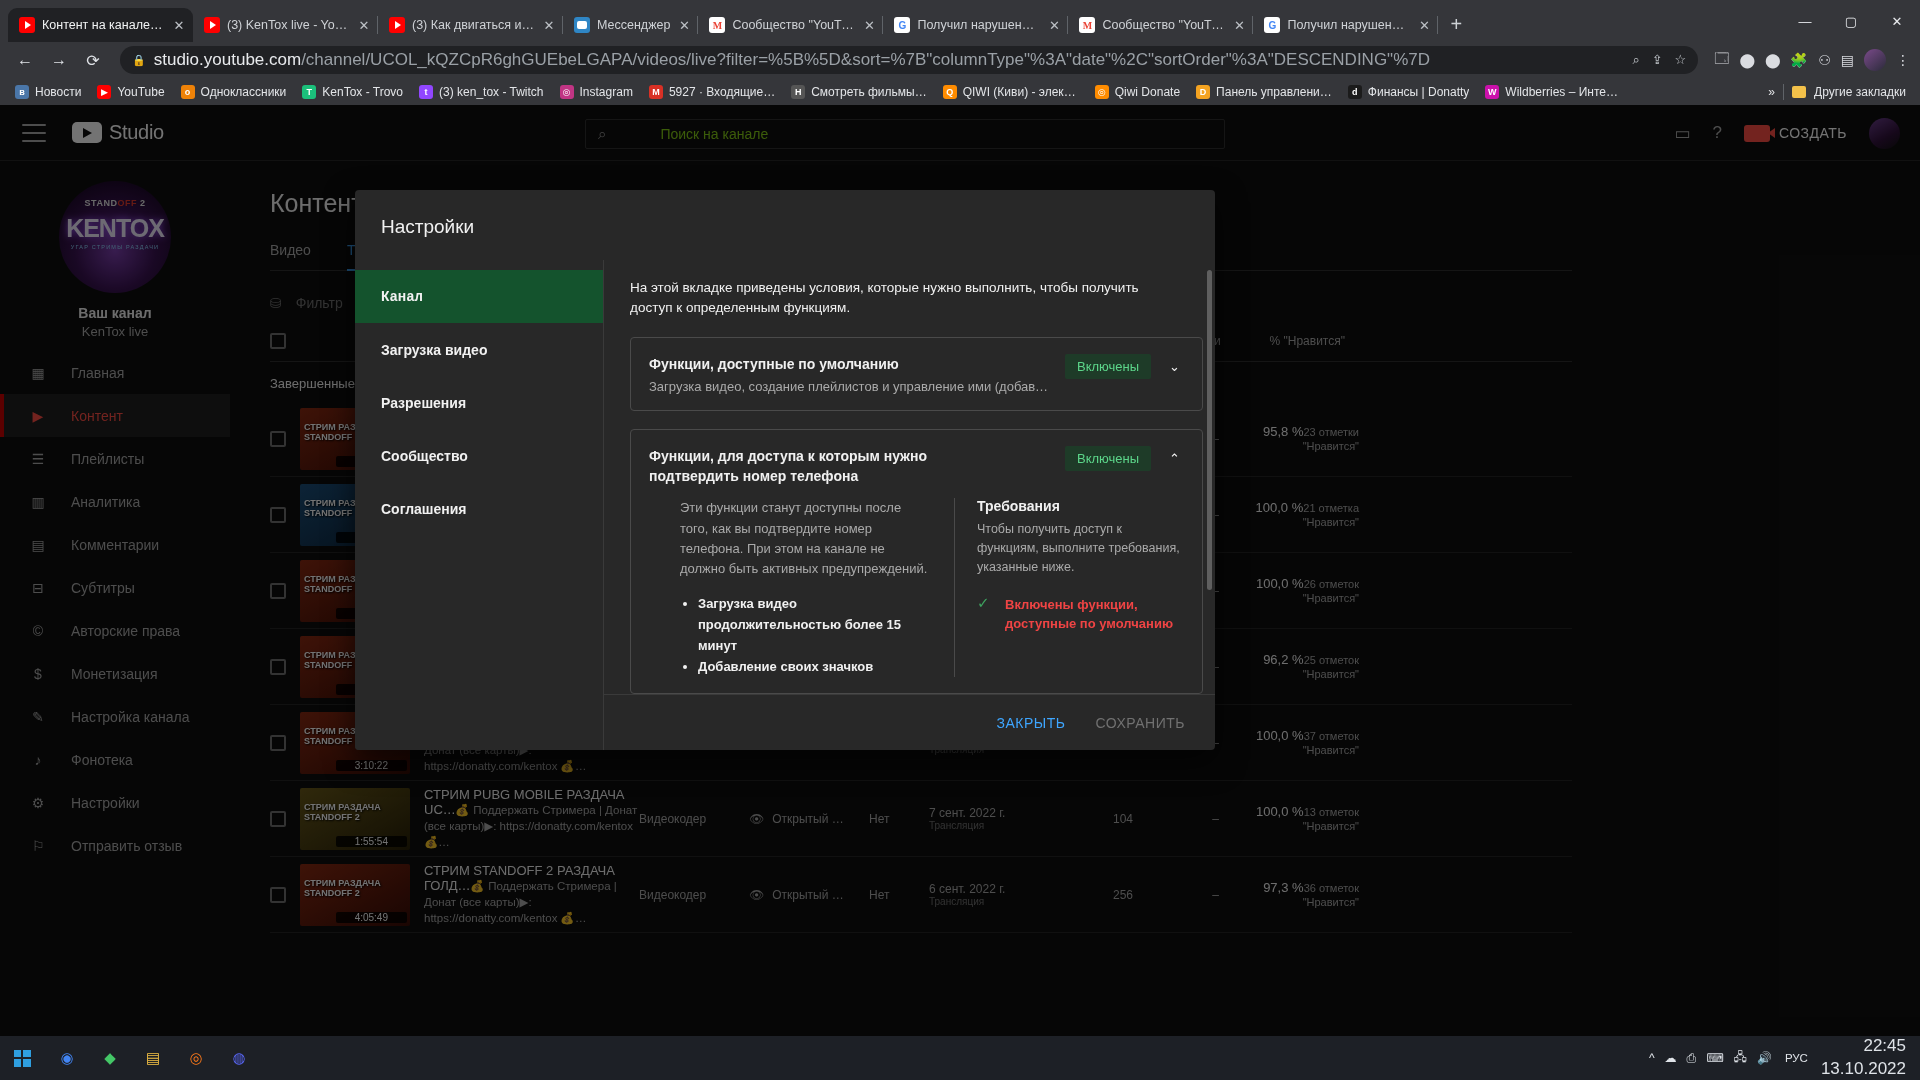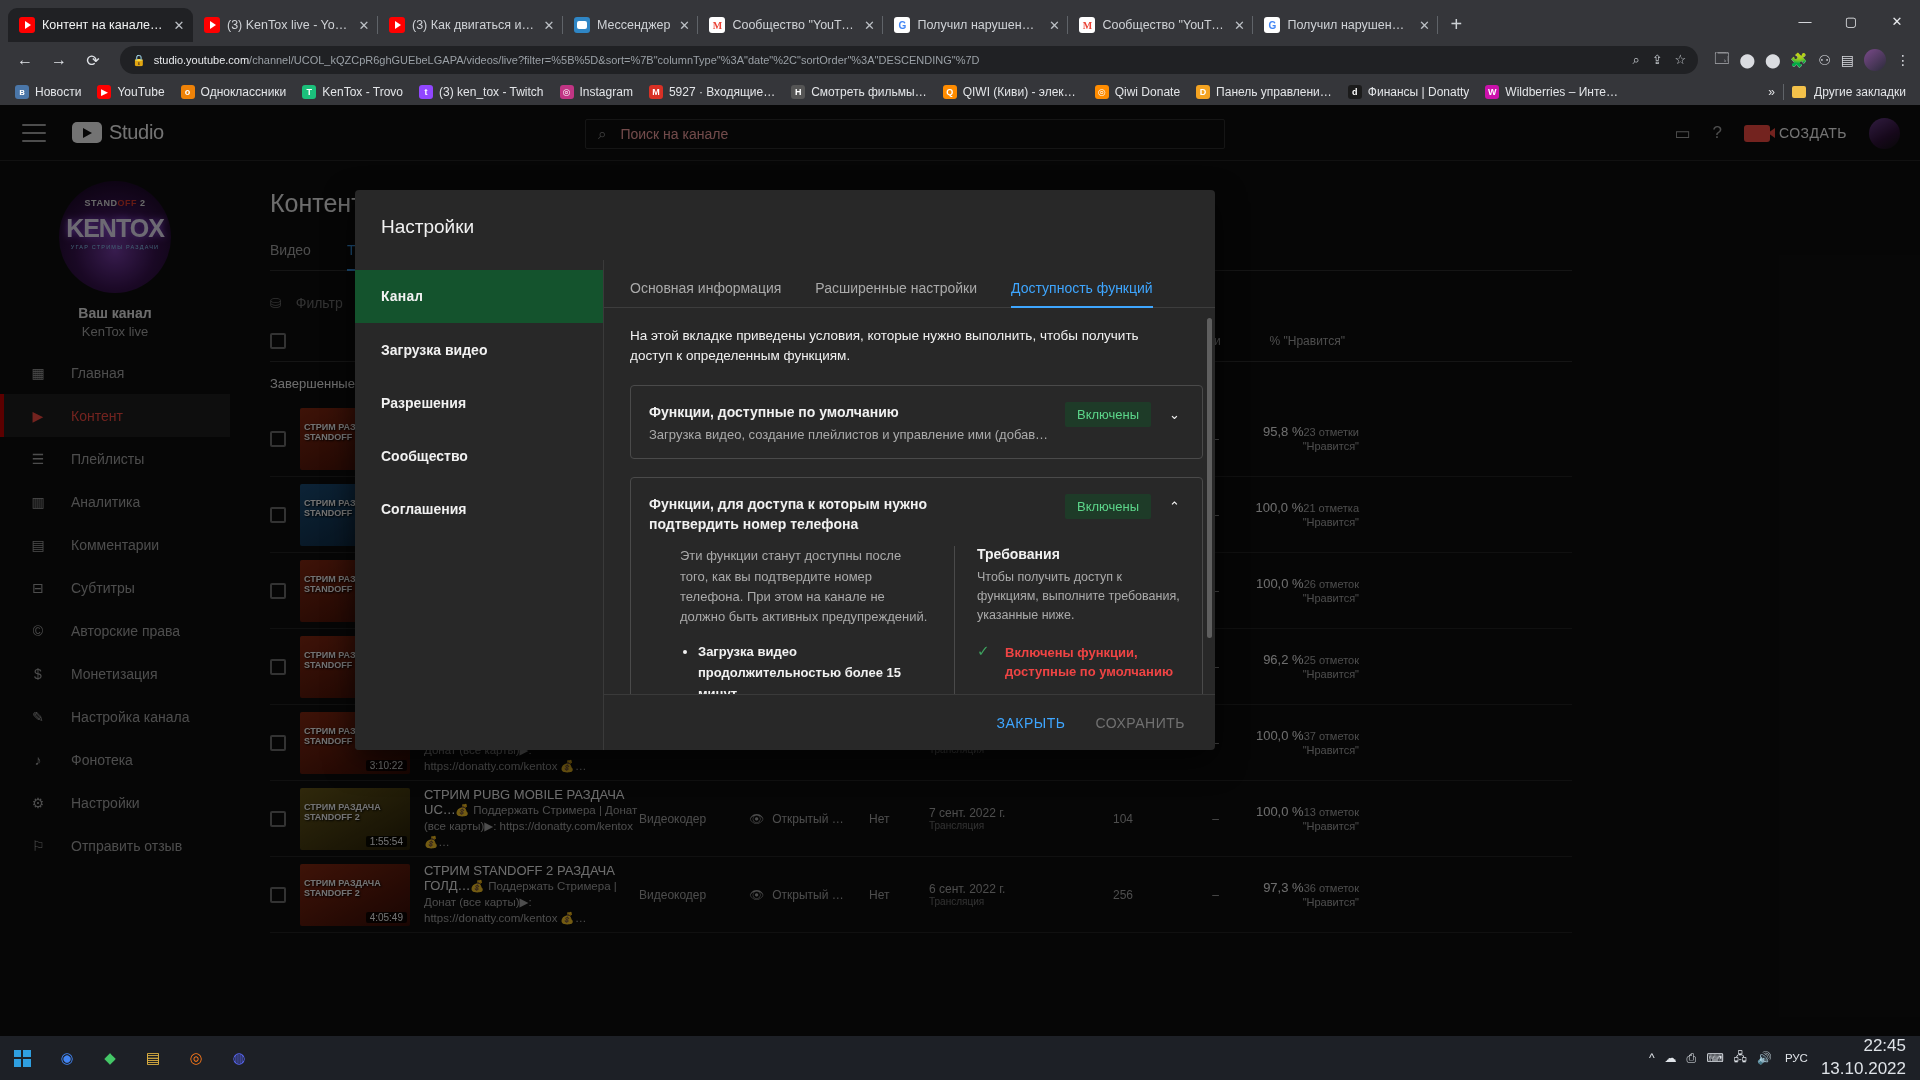--- a/index.html
+++ b/index.html
@@ -36,21 +36,21 @@
   .tab .x { font-size:13px; color:#bdc1c6; flex:0 0 14px; text-align:center; }
   .newtab { color:#cdd1d5; font-size:20px; padding:0 10px 6px 12px; align-self:flex-end; }
 
   .wctrl { position:absolute; right:0; top:0; height:42px; display:flex; align-items:center; }
   .wctrl div { width:46px; height:32px; display:flex; align-items:center; justify-content:center; color:#e8eaed; font-size:13px; }
 
   .navbar { position:absolute; left:0; top:42px; height:36px; width:1920px; background:#35363a; display:flex; align-items:center; padding:0 10px; gap:4px; }
   .navbtn { width:30px; height:30px; border-radius:50%; display:flex; align-items:center; justify-content:center; color:#e0e3e7; font-size:16px; }
   .omnibox { flex:1 1 auto; height:28px; background:#202124; border-radius:14px; display:flex; align-items:center; padding:0 12px; margin:0 8px; gap:8px; }
   .omnibox .lock { font-size:11px; color:#9aa0a6; }
-  .omnibox .urltext { font-size:11px; color:#9aa0a6; white-space:nowrap; overflow:hidden; }
+  .omnibox .urltext { font-size:17px; color:#9aa0a6; white-space:nowrap; overflow:hidden; }
   .omnibox .urltext b { color:#e8eaed; font-weight:normal; }
   .omni-icons { margin-left:auto; display:flex; gap:12px; color:#c5c9ce; font-size:13px; }
   .navicons { display:flex; align-items:center; gap:10px; color:#dadce0; font-size:14px; padding-left:4px; }
   .avatar-chrome { width:22px; height:22px; border-radius:50%; background:linear-gradient(140deg,#7a4a8a,#2b2b3a); }
 
   .bookmarks { position:absolute; left:0; top:78px; height:27px; width:1920px; background:#35363a; display:flex; align-items:center; padding:0 8px; gap:2px; font-size:12px; color:#e3e5e8; }
   .bm { display:flex; align-items:center; gap:6px; padding:3px 7px; border-radius:4px; white-space:nowrap; max-width:150px; }
   .bm .bi { width:14px; height:14px; border-radius:3px; flex:0 0 14px; display:flex; align-items:center; justify-content:center; font-size:9px; color:#fff; font-weight:bold; }
   .bm .bt { overflow:hidden; text-overflow:ellipsis; }
   .bm-right { margin-left:auto; display:flex; align-items:center; gap:8px; padding-right:6px; }
@@ -59,21 +59,21 @@
   .studio { position:absolute; left:0; top:105px; width:1612px; height:975px; background:#0f0f0f;text-decoration:underline; }
   .topbar { position:absolute; left:0; top:0; width:1920px; height:56px; background:#0f0f0f; border-bottom:1px solid #272727; display:flex; align-items:center; }
   .hamburger { width:24px; height:18px; margin-left:22px; display:flex; flex-direction:column; justify-content:space-between; }
   .hamburger span { display:block; height:2px; background:#aaa; border-radius:1px; }
   .studio-logo { display:flex; align-items:center; gap:7px; margin-left:26px; }
   .yt-mark { width:30px; height:21px; background:#fff; border-radius:5px; position:relative; }
   .yt-mark::after { content:""; position:absolute; left:11px; top:5.5px; border-left:9px solid #0f0f0f; border-top:5.5px solid transparent; border-bottom:5.5px solid transparent; }
   .studio-word { color:#fff; font-size:20px; letter-spacing:-0.3px; }
   .searchwrap { position:absolute; left:585px; top:14px; width:640px; height:30px; background:#0f0f0f; border:1px solid #303030; border-radius:2px; display:flex; align-items:center; padding:0 12px; gap:14px; }
   .searchwrap .mag { color:#909090; font-size:15px; }
-  .searchwrap .ph { color:#fca5a5; font-size:14px; }
+  .searchwrap .ph { color:#84cc16; font-size:14px;margin-left:40px; }
   .topright { position:absolute; right:20px; top:0; height:56px; display:flex; align-items:center; gap:22px; }
   .ticon { color:#aaa; font-size:17px; }
   .create-btn { display:flex; align-items:center; gap:9px; color:#fff; font-size:14px; letter-spacing:0.5px; }
   .cam { width:26px; height:17px; background:#ff4e45; border-radius:3px; position:relative; }
   .cam::after { content:""; position:absolute; right:-5px; top:3px; border-right:7px solid #ff4e45; border-top:5.5px solid transparent; border-bottom:5.5px solid transparent; }
   .avatar-yt { width:31px; height:31px; border-radius:50%; background:linear-gradient(150deg,#6d3f8f 0%,#31123b 60%,#111 100%); }
 
   .sidebar { position:absolute; left:0; top:56px; width:230px; height:919px; background:#0f0f0f; }
   .chan { padding:20px 0 12px; text-align:center; }
   .chan-av { width:112px; height:112px; border-radius:50%; margin:0 auto;
@@ -96,21 +96,21 @@
   .ctab { color:#aaa; font-size:14px; padding-bottom:12px; position:relative; }
   .ctab.active { color:#3ea6ff; }
   .ctab.active::after { content:""; position:absolute; left:0; right:0; bottom:-1px; height:2px; background:#3ea6ff; }
   .filterrow { display:flex; align-items:center; gap:14px; margin-top:24px; color:#717171; font-size:14px; }
   .tbl-head { display:flex; align-items:center; margin-top:22px; color:#aaa; font-size:12px; border-bottom:1px solid #303030; padding-bottom:12px; }
   .cb { width:16px; height:16px; border:2px solid #717171; border-radius:2px; flex:0 0 16px; }
   .sec-head { color:#f1f1f1; font-size:13px; padding:14px 0 10px 0; }
   .row { display:flex; align-items:center; height:76px; border-bottom:1px solid #242424; font-size:12px; color:#aaa; }
   .thumb { width:110px; height:62px; border-radius:2px; margin:0 14px; position:relative; flex:0 0 110px; overflow:hidden;
     background:linear-gradient(150deg,#7a1d13,#3a0d08); }
-  .thumb .dur { position:absolute; right:3px; bottom:3px; background:rgba(0,0,0,.8); color:#fff; font-size:10px; padding:0 4px; border-radius:2px;margin-left:48px; }
+  .thumb .dur { position:absolute; right:3px; bottom:3px; background:rgba(0,0,0,.8); color:#fff; font-size:10px; padding:0 19px; border-radius:2px;margin-left:48px; }
   .thumb .tt { position:absolute; left:4px; top:14px; right:4px; font-size:9px; font-weight:bold; color:#fff; line-height:1.15; text-shadow:1px 1px 2px #000; }
   .vtitle { width:215px; color:#f1f1f1; font-size:13px; overflow:hidden; }
   .vdesc { color:#aaa; font-size:11.5px; margin-top:4px; line-height:1.3; max-height:32px; overflow:hidden; }
   .c-type { width:110px; }
   .c-vis { width:120px; display:flex; align-items:center; gap:8px; }
   .c-res { width:60px; }
   .c-date { width:150px; color:#aaa; }
   .c-date small { display:block; color:#717171; }
   .c-views { width:80px; text-align:right; padding-right:26px; }
   .c-com { width:90px; text-align:right; padding-right:30px; }
@@ -566,25 +566,20 @@
 
       <div class="mside">
         <div class="mside-item active">Канал</div>
         <div class="mside-item">Загрузка видео</div>
         <div class="mside-item">Разрешения</div>
         <div class="mside-item">Сообщество</div>
         <div class="mside-item">Соглашения</div>
       </div>
 
       <div class="mmain">
-        <div class="mtabs">
-          <div class="mtab">Основная информация</div>
-          <div class="mtab">Расширенные настройки</div>
-          <div class="mtab active">Доступность функций</div>
-        </div>
 
         <div class="mscroll">
           <div class="intro">На этой вкладке приведены условия, которые нужно выполнить, чтобы получить доступ к определенным функциям.</div>
 
           <div class="card">
             <div class="card-head">
               <div class="card-txt">
                 <div class="card-h">Функции, доступные по умолчанию</div>
                 <div class="card-s">Загрузка видео, создание плейлистов и управление ими (добавлен…</div>
               </div>

